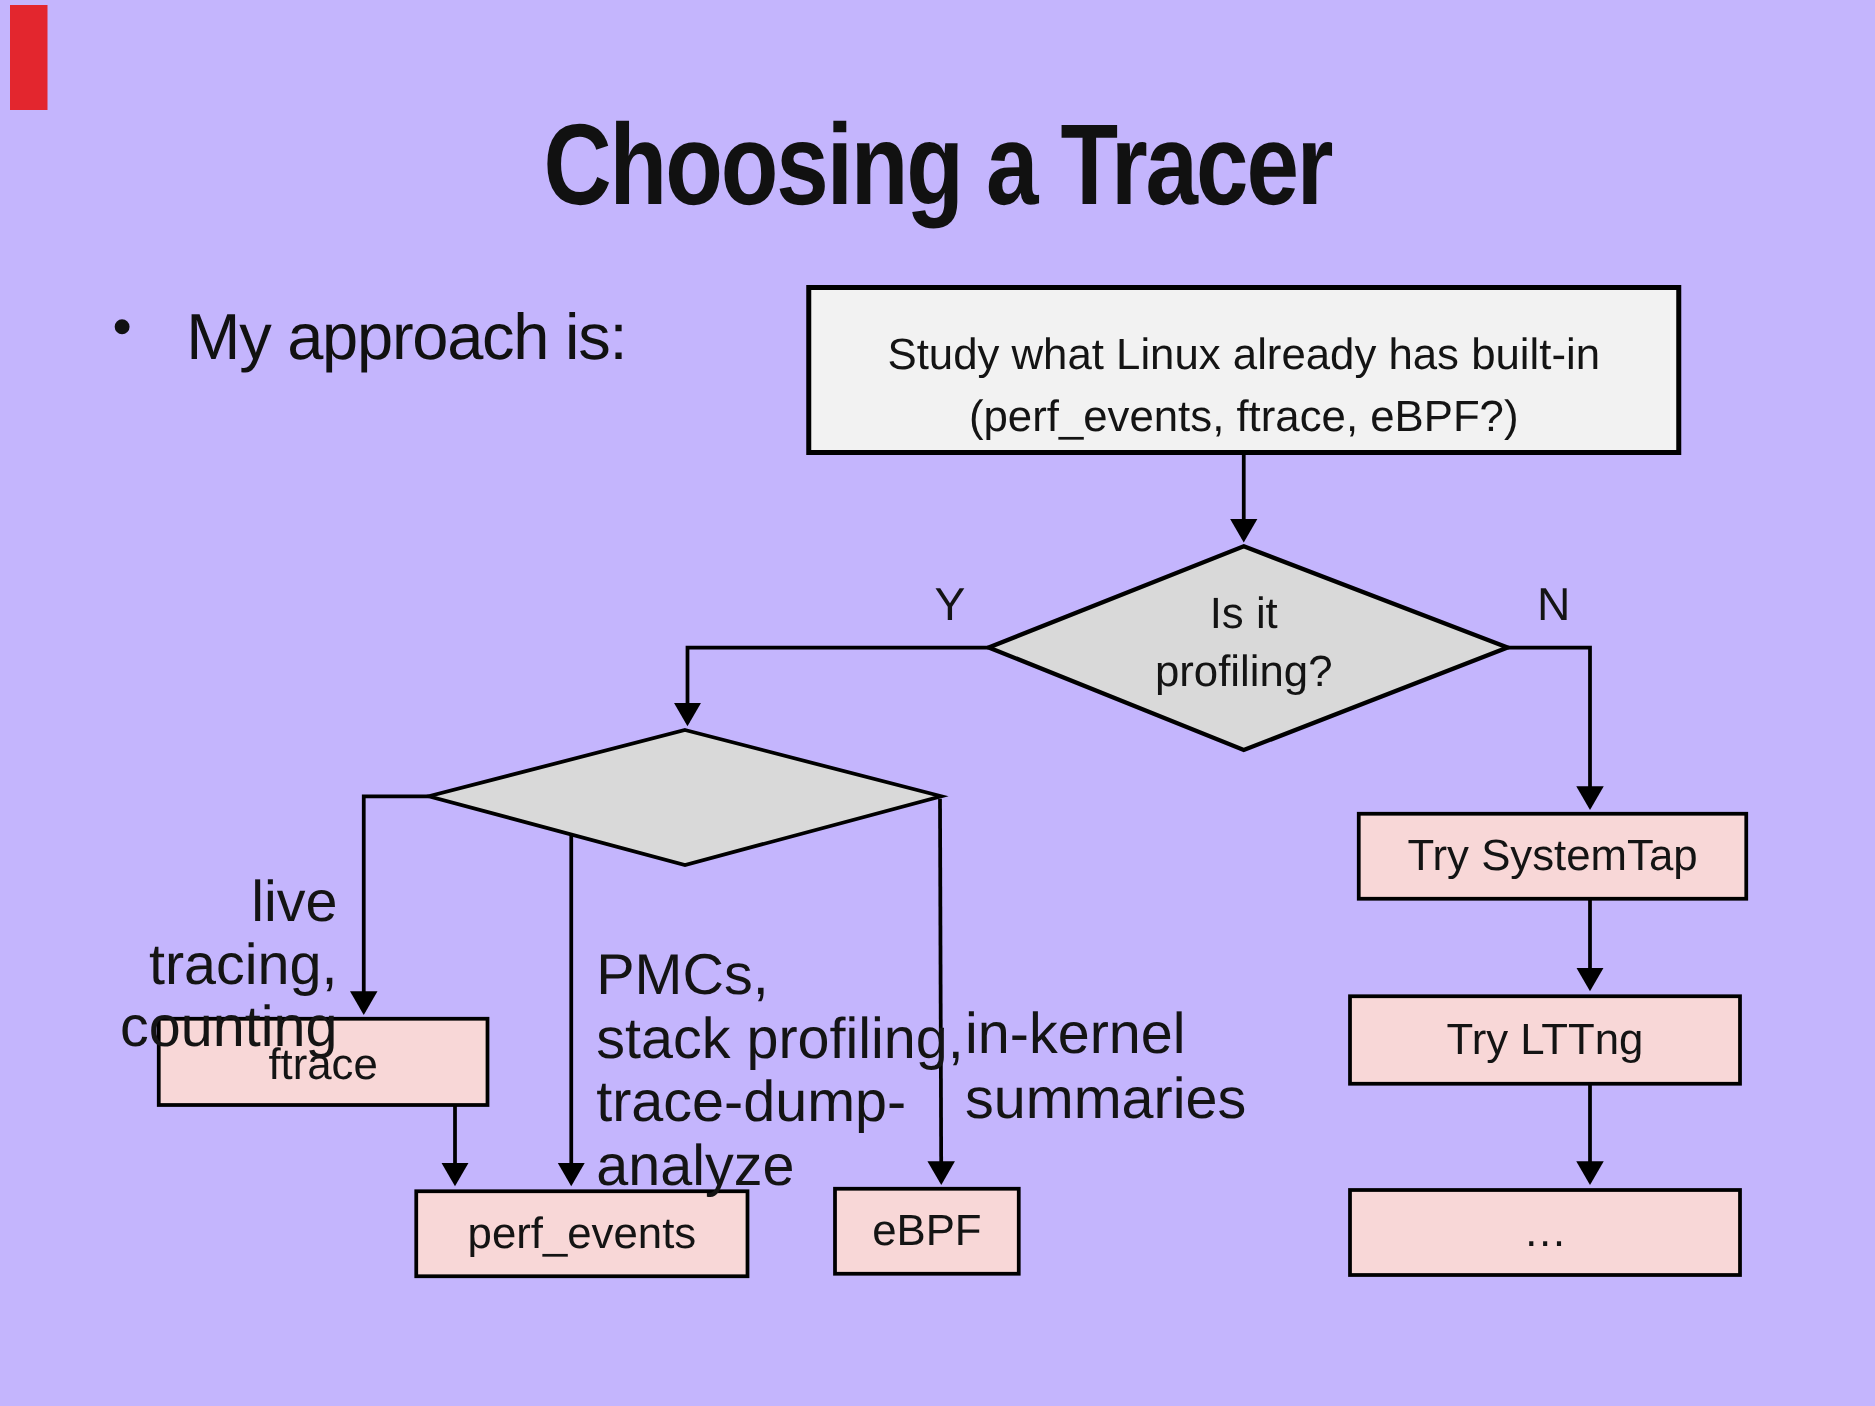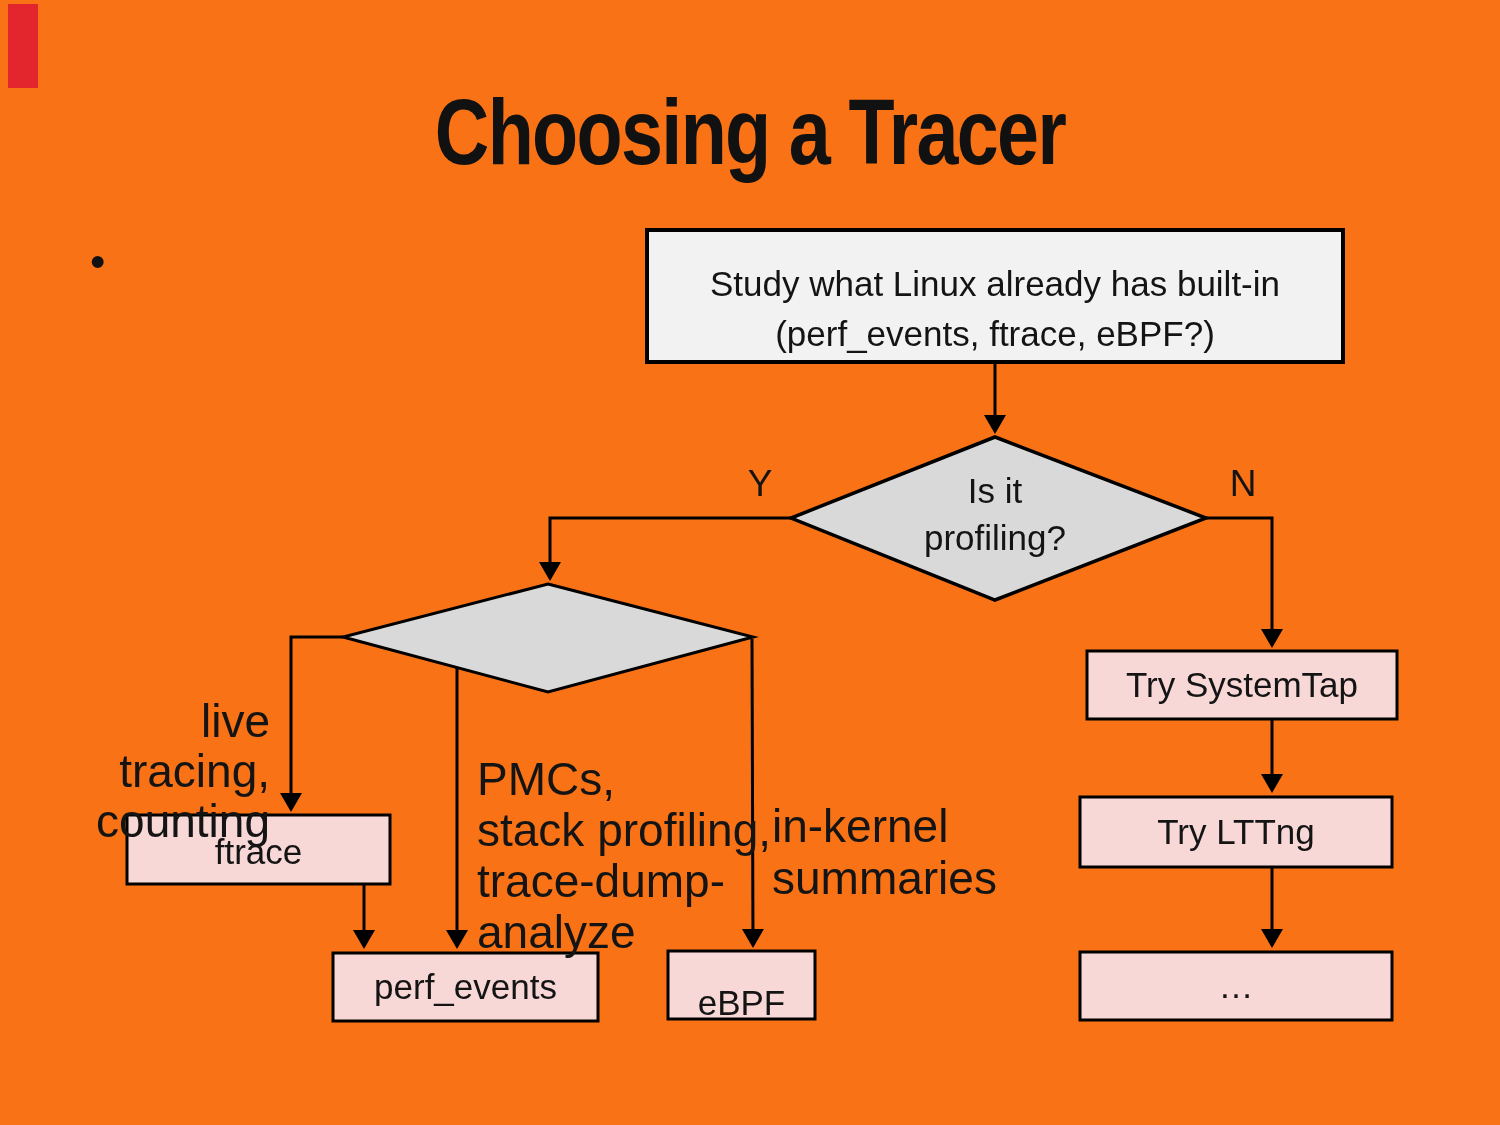--- a/index.html
+++ b/index.html
@@ -1,17 +1,17 @@
 <!DOCTYPE html>
 <html><head>
 <meta charset="utf-8">
 <style>
   html,body{margin:0;padding:0;background:#ffffff;}
   #slide{
-    position:relative;width:1500px;height:1125px;background:#f97316;overflow:hidden;
+    position:relative;width:1500px;height:1125px;background:#c4b5fd;overflow:hidden;
     font-family:"Liberation Sans",sans-serif;color:#111111;
   }
   #red-marker{position:absolute;left:8px;top:4px;width:30px;height:84px;background:#e3262e;}
   #title{
     position:absolute;left:0;top:80px;width:1500px;text-align:center;
     font-size:92px;font-weight:bold;letter-spacing:-2px;line-height:104px;
     transform:scaleX(0.82);transform-origin:50% 0;white-space:nowrap;
   }
   #bullet-dot{position:absolute;left:90px;top:240px;font-size:44px;line-height:44px;}
   #bullet-text{position:absolute;left:149px;top:241px;font-size:52px;line-height:58px;letter-spacing:-1px;}
@@ -24,35 +24,36 @@
   #start-label{left:647px;top:259px;width:696px;font-size:35px;line-height:50px;}
   #d1-label{left:845px;top:467px;width:300px;font-size:35px;line-height:47px;}
   #d2-label{left:423px;top:618px;width:250px;font-size:35px;line-height:40px;}
   #y-label{left:738px;top:463px;width:44px;font-size:37px;}
   #n-label{left:1221px;top:463px;width:44px;font-size:37px;}
   #branch-ftrace{left:58px;top:668px;width:212px;line-height:50px;}
   #branch-perf{left:477px;top:726px;width:300px;line-height:51px;}
   #branch-ebpf{left:772px;top:772px;width:260px;line-height:52px;}
   #lab-ftrace{left:127px;top:815px;width:263px;height:73px;}
   #lab-perf{left:333px;top:953px;width:265px;height:68px;border-radius:17px;}
-  #lab-ebpf{left:668px;top:951px;width:147px;height:68px;margin-top:18px;}
+  #lab-ebpf{left:668px;top:951px;width:147px;height:68px;}
   #lab-systemtap{left:1087px;top:651px;width:310px;height:68px;}
   #lab-lttng{left:1080px;top:797px;width:312px;height:70px;}
   #lab-more{left:1080px;top:952px;width:312px;height:68px;}
 </style>
 </head>
 <body>
 
 <div id="slide">
 
   <div id="red-marker"></div>
 
   <div id="title">Choosing a Tracer</div>
 
   <span id="bullet-dot">•</span>
+  <div id="bullet-text">My approach is:</div>
 
   <svg id="chart-svg" viewBox="0 0 1500 1125">
     <defs>
       <marker id="arr" markerUnits="userSpaceOnUse" markerWidth="26" markerHeight="26" refX="16" refY="11" orient="auto">
         <path d="M0,0 L19,11 L0,22 Z" fill="#000000"></path>
       </marker>
     </defs>
 
     <g stroke="#000000" stroke-width="3" fill="none">
       <polyline points="995,362 995,431" marker-end="url(#arr)"></polyline>

